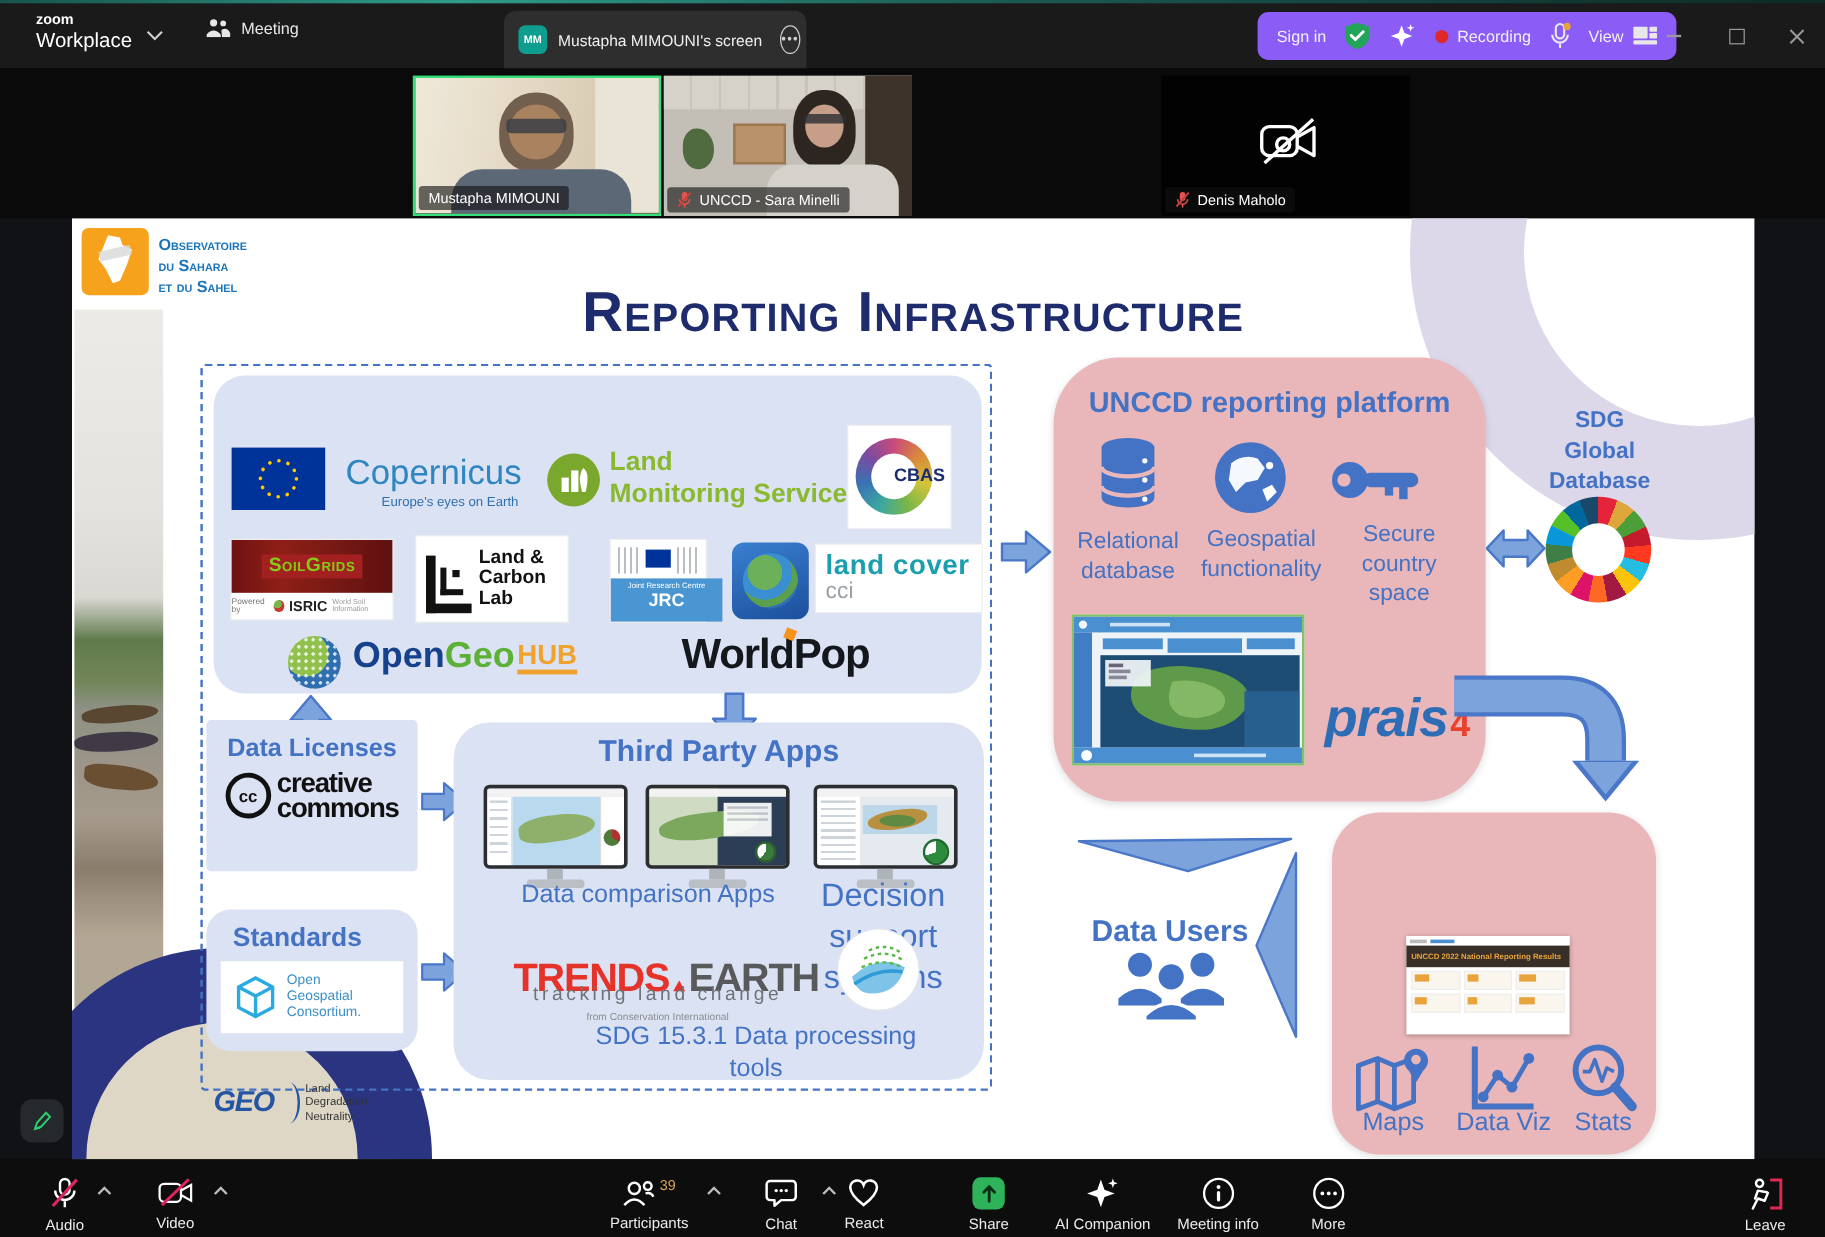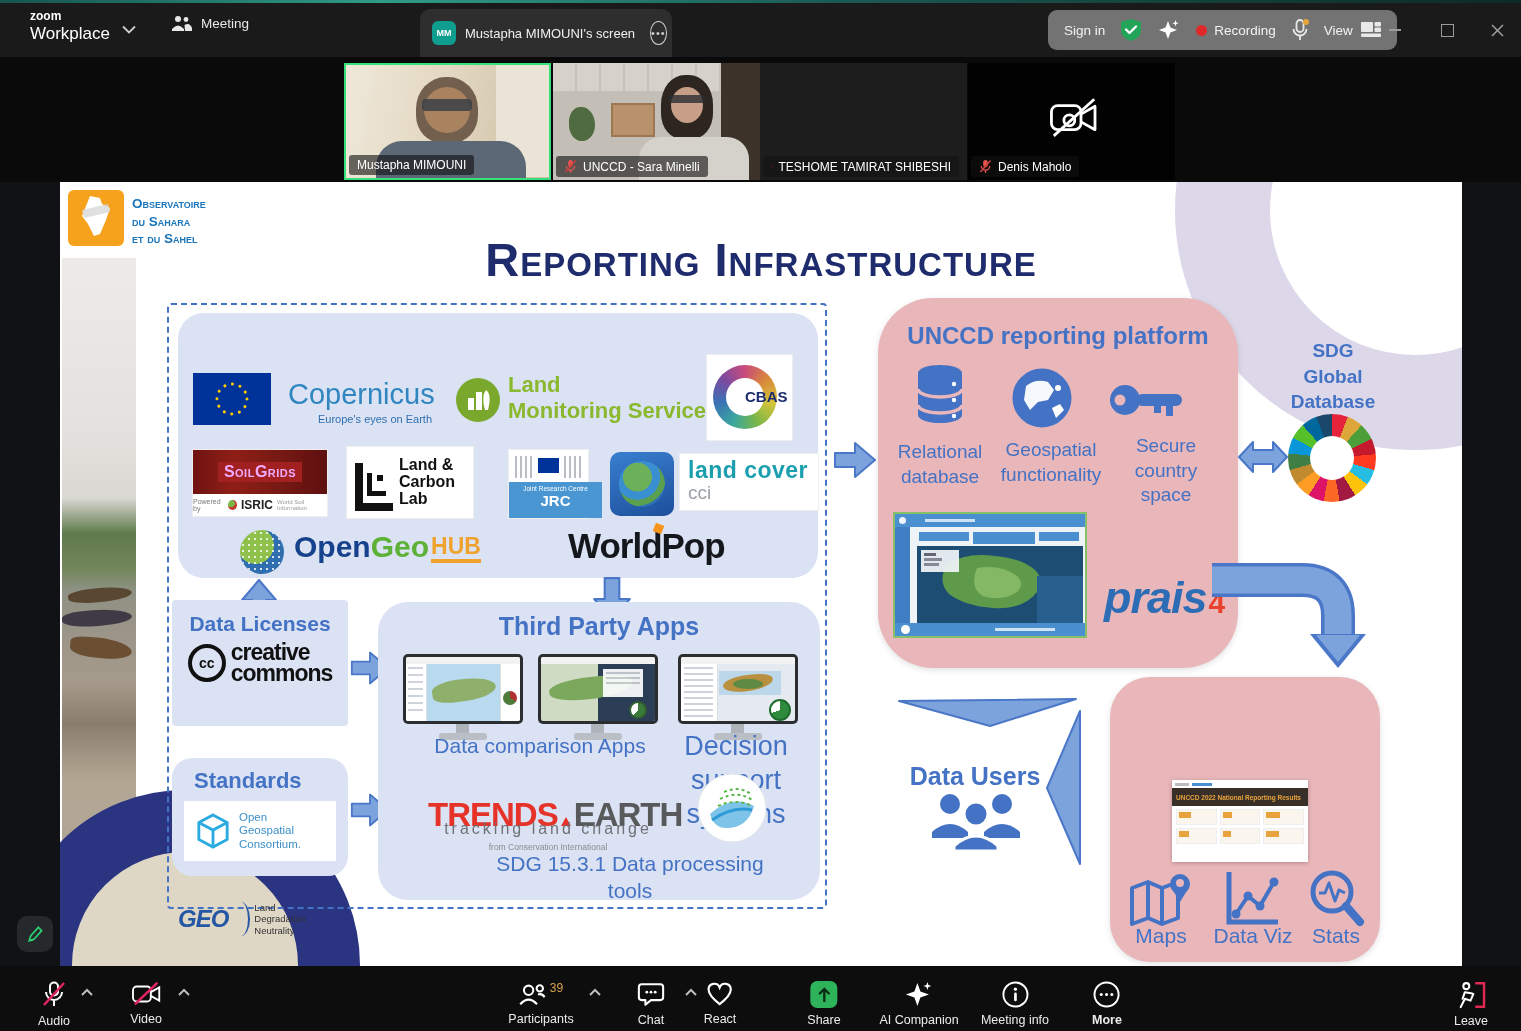--- a/index.html
+++ b/index.html
@@ -16,21 +16,21 @@
   .brand .w{font-size:17px;font-weight:400;color:#fff;margin-top:3px;}
   .chev{position:absolute;left:122px;top:22px;width:14px;height:9px;}
   .meet-tab{position:absolute;left:172px;top:12px;display:flex;align-items:center;gap:9px;color:#e7e7e7;font-size:13.5px;}
   .tab-active{position:absolute;left:420px;top:6px;width:252px;height:48px;background:#2e2e2e;
     border-radius:10px 10px 0 0;display:flex;align-items:center;gap:9px;padding:0 12px;box-sizing:border-box;}
   .avatar{width:24px;height:24px;border-radius:6px;background:#0e9d8e;color:#fff;font-size:9px;font-weight:700;
     display:flex;align-items:center;justify-content:center;flex:0 0 auto;}
   .tab-label{font-size:13px;color:#f0f0f0;white-space:nowrap;}
   .dots-circle{width:22px;height:22px;border:1.4px solid #cfcfcf;border-radius:50%;color:#cfcfcf;
     display:flex;align-items:center;justify-content:center;font-size:11px;letter-spacing:1px;margin-left:6px;}
-  .ctrl{position:absolute;left:1048px;top:7px;height:40px;background:#737373;border-radius:9px;
+  .ctrl{position:absolute;left:1048px;top:7px;height:40px;background:#8b5cf6;border-radius:9px;
     display:flex;align-items:center;gap:15px;padding:0 16px;font-size:13.5px;color:#f2f2f2;}
   .win-btn{position:absolute;top:14px;width:30px;height:26px;color:#9b9b9b;display:flex;align-items:center;justify-content:center;}
   
   .strip{position:absolute;left:0;top:57px;width:100%;height:125px;background:#0a0a0a;}
   .tile{position:absolute;top:6px;width:207px;height:117px;overflow:hidden;background:#151515;}
   .nametag{position:absolute;left:3px;bottom:3px;background:rgba(18,18,18,.62);color:#fff;font-size:12px;
     padding:3px 8px;border-radius:3px;display:flex;align-items:center;gap:6px;white-space:nowrap;max-width:196px;box-sizing:border-box;}
   
   .slide{position:absolute;left:60px;top:182px;width:1402px;height:784px;background:#fff;overflow:hidden;}
   .panel{background:#dbe2f3;border-radius:26px;}
@@ -158,33 +158,20 @@
             <rect x="4.5" y="1" width="5" height="8" rx="2.5"></rect>
             <rect x="6.3" y="12" width="1.4" height="3"></rect>
           </g>
           <path d="M2.5 7.5 a4.5 4.5 0 0 0 9 0" fill="none" stroke="#e8534f" stroke-width="1.4"></path>
           <line x1="1.5" y1="14" x2="12.5" y2="1.5" stroke="#c0413d" stroke-width="1.8"></line>
         </svg>
       <span>UNCCD - Sara Minelli</span>
     </div>
   </div>
 
-  <div class="tile" style="left:760px;background:#1d1d1d;">
-    <div class="nametag">
-      <svg width="13" height="15" viewBox="0 0 14 16">
-          <g fill="#e8534f">
-            <rect x="4.5" y="1" width="5" height="8" rx="2.5"></rect>
-            <rect x="6.3" y="12" width="1.4" height="3"></rect>
-          </g>
-          <path d="M2.5 7.5 a4.5 4.5 0 0 0 9 0" fill="none" stroke="#e8534f" stroke-width="1.4"></path>
-          <line x1="1.5" y1="14" x2="12.5" y2="1.5" stroke="#c0413d" stroke-width="1.8"></line>
-        </svg>
-      <span>TESHOME TAMIRAT SHIBESHI</span>
-    </div>
-  </div>
 
   <div class="tile" style="left:968px;background:#020202;">
     <svg class="abs" style="left:78px;top:32px;" width="56" height="46" viewBox="0 0 72 58">
       <g fill="none" stroke="#fff" stroke-width="3.6" stroke-linejoin="round">
         <rect x="7" y="13" width="38" height="31" rx="8"></rect>
         <path d="M45 24 L63 14 V44 L45 34"></path>
         <circle cx="30" cy="32" r="7"></circle>
         <line x1="10" y1="52" x2="62" y2="5"></line>
       </g>
     </svg>
@@ -251,21 +238,21 @@
 
   <div class="abs" style="left:647px;top:173px;width:85px;height:85px;background:#fff;box-shadow:0 0 0 1px #eee;">
     <div class="abs" style="left:6px;top:10px;width:64px;height:64px;border-radius:50%;background:conic-gradient(#c94b7c,#d98a3a,#d3c43a,#7ab648,#3aa7a0,#3a72b5,#7a4ba0,#c94b7c);">
       <div class="abs" style="left:13px;top:13px;width:38px;height:38px;border-radius:50%;background:#fff;"></div>
     </div>
     <div class="abs" style="left:38px;top:33px;font-size:15px;font-weight:700;color:#1b2d6e;">CBAS</div>
   </div>
 
   <div class="abs" style="left:133px;top:268px;width:134px;height:66px;background:#fff;box-shadow:0 0 0 1px #eee;">
     <div class="abs" style="left:0;top:0;width:134px;height:44px;background:linear-gradient(90deg,#6e1212,#8f1f16 30%,#7a1a14 60%,#5f1010);display:flex;align-items:center;justify-content:center;">
-      <span style="color:#f0abfc;font-weight:700;font-size:16px;font-variant:small-caps;letter-spacing:.5px;background:#a32020;padding:1px 6px;">SoilGrids</span>
+      <span style="color:#84cc16;font-weight:700;font-size:16px;font-variant:small-caps;letter-spacing:.5px;background:#a32020;padding:1px 6px;">SoilGrids</span>
     </div>
     <div class="abs" style="left:0;top:44px;width:134px;height:22px;display:flex;align-items:center;justify-content:center;gap:4px;">
       <span style="font-size:7px;color:#777;">Powered by</span>
       <span style="width:10px;height:10px;border-radius:50%;background:radial-gradient(circle at 35% 35%,#7ab648 40%,#c23b2e 41%);display:inline-block;"></span>
       <span style="font-size:12px;font-weight:700;color:#222;">ISRIC</span>
       <span style="font-size:6px;color:#999;">World Soil Information</span>
     </div>
   </div>
 
   <div class="abs" style="left:287px;top:265px;width:126px;height:71px;background:#fff;box-shadow:0 0 0 1px #eee;display:flex;align-items:center;gap:8px;padding-left:8px;box-sizing:border-box;">
@@ -687,21 +674,21 @@
 
 <div class="tb-btn" style="left:1015px;">
   <svg width="27" height="27" viewBox="0 0 28 28">
     <circle cx="14" cy="14" r="12.5" fill="none" stroke="#fff" stroke-width="2"></circle>
     <circle cx="14" cy="8.5" r="1.7" fill="#fff"></circle>
       <rect x="12.6" y="12" width="2.8" height="9" rx="1.4" fill="#fff"></rect>
   </svg>
   <span>Meeting info</span>
 </div>
 
-<div class="tb-btn" style="left:1107px;font-weight:bold;">
+<div class="tb-btn" style="left:1107px;">
   <svg width="27" height="27" viewBox="0 0 28 28">
     <circle cx="14" cy="14" r="12.5" fill="none" stroke="#fff" stroke-width="2"></circle>
     <g fill="#fff">
         <circle cx="8.5" cy="14" r="1.6"></circle>
         <circle cx="14" cy="14" r="1.6"></circle>
         <circle cx="19.5" cy="14" r="1.6"></circle>
       </g>
   </svg>
   <span>More</span>
 </div>

